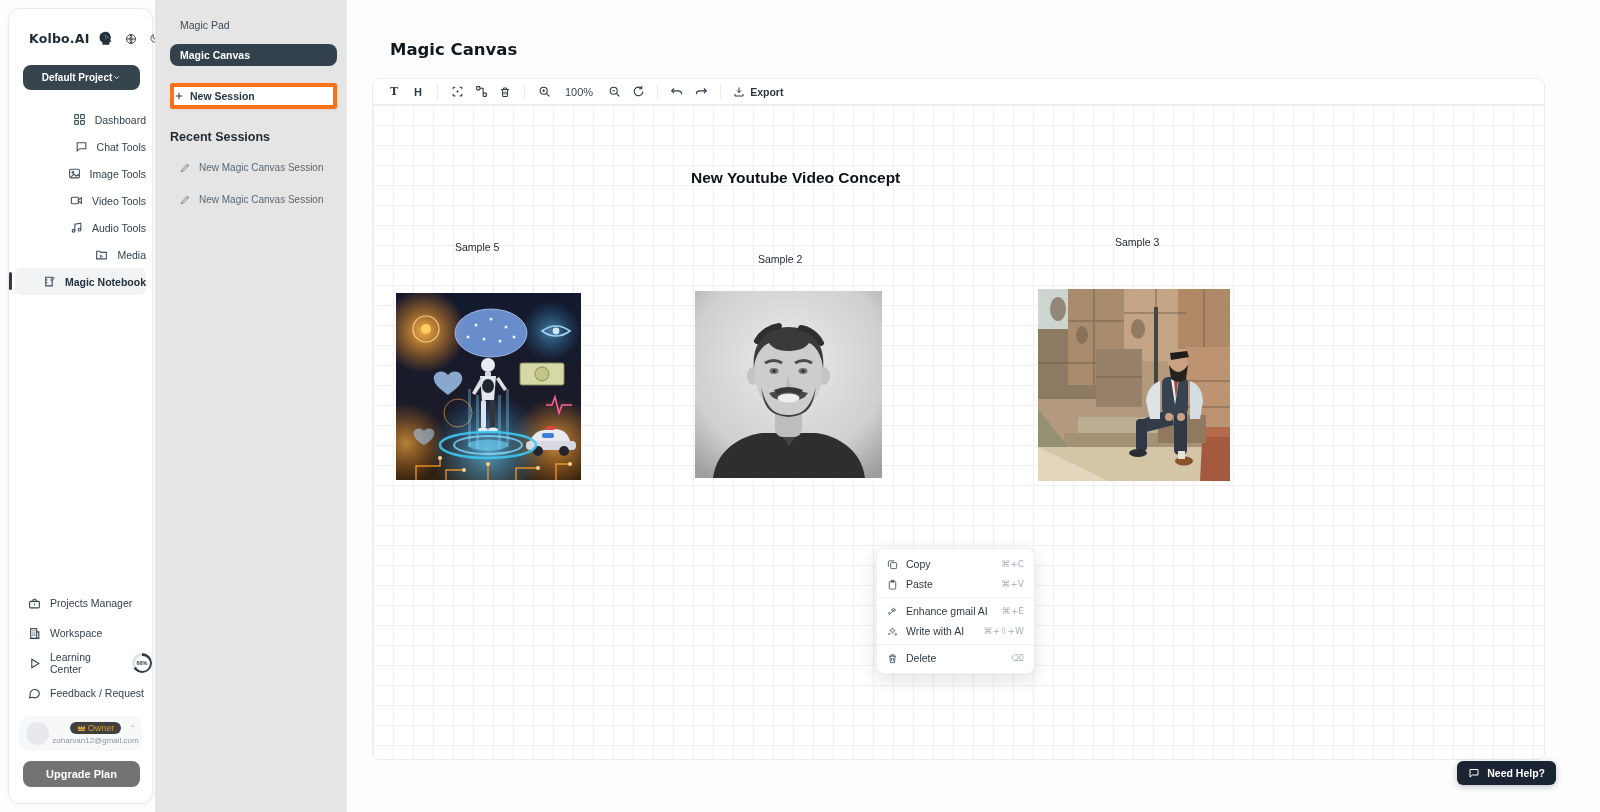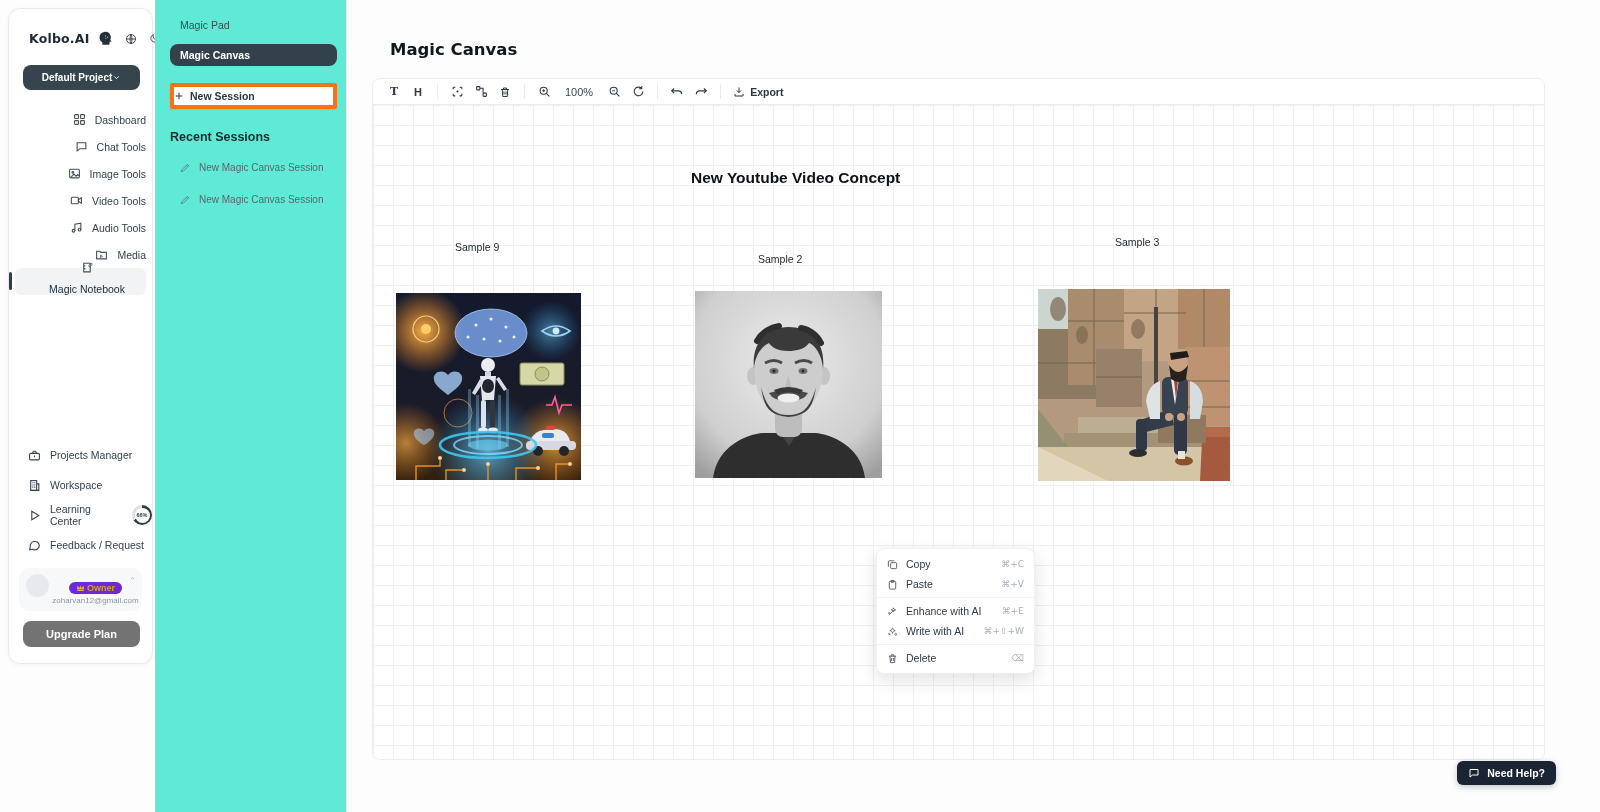--- a/index.html
+++ b/index.html
@@ -1,53 +1,53 @@
 <!DOCTYPE html>
 <html><head>
 <meta charset="utf-8">
 <style>
   * { margin:0; padding:0; box-sizing:border-box; }
   html,body { width:1600px; height:812px; background:#fdfdfe; font-family:"Liberation Sans", sans-serif; color:#24313c; overflow:hidden; }
   svg { display:block; }
 
   
-  .sidebar { position:absolute; left:8px; top:8px; width:145px; height:656px; background:#fff;
+  .sidebar { position:absolute; left:8px; top:8px; width:145px; height:796px; background:#fff;
              border:1px solid #e8eaed; border-radius:12px; box-shadow:0 1px 4px rgba(20,30,40,.04); }
   .logo-row { display:flex; align-items:center; gap:8px; padding:22px 0 0 20px; }
   .logo-text { font-family:"DejaVu Sans", sans-serif; font-weight:800; font-size:12.5px; color:#1d2a33; letter-spacing:.2px; }
   .logo-head { width:15px; height:15px; }
   .top-icon { color:#2a3740; margin-left:4px; cursor:pointer; }
   .project-btn { margin:19px 14px 0 14px; height:25px; background:#36444d; color:#fff; border:none; border-radius:8px;
                  display:flex; align-items:center; justify-content:center; padding:0 9px; cursor:pointer; width:117px; }
   .project-btn span { font-size:10px; font-weight:bold; color:#fff; }
   .nav { margin-top:16px; position:relative; }
   .nav-item { position:relative; display:flex; align-items:center; gap:9px; height:27px; margin:0 6px; padding-left:13px;
               font-size:10.5px; color:#33424e; border-radius:6px; cursor:pointer;justify-content:flex-end; }
   .nav-item .ni { color:#41505c; flex:0 0 auto; }
-  .nav-item.selected { background:#f1f3f4; font-weight:normal; color:#22313c;flex-direction:column; }
+  .nav-item.selected { background:#f1f3f4; font-weight:bold; color:#22313c; }
   .sel-bar { position:absolute; left:0; top:4px; width:3px; height:18px; background:#2f3e46; border-radius:2px; }
 
   .sidebar-bottom { position:absolute; left:0; bottom:0; width:100%; }
   .foot-item { display:flex; align-items:center; gap:9px; height:30px; padding-left:19px; font-size:10.5px; color:#33424e; cursor:pointer; }
   .ring { margin-left:2px; width:20px; height:20px; border-radius:50%;
           background:conic-gradient(#2f3e46 0 66%, #dde2e6 66% 100%); position:relative; flex:0 0 auto; }
   .ring .ring-in { position:absolute; left:2.5px; top:2.5px; width:15px; height:15px; border-radius:50%; background:#fff;
           display:flex; align-items:center; justify-content:center; font-size:5.5px; font-weight:bold; color:#2f3e46; }
   .user-box { margin:8px 10px 10px 10px; background:#f7f8f9; border-radius:10px; padding:6px 7px; display:flex; gap:7px; position:relative; cursor:pointer; }
   .avatar { width:23px; height:23px; border-radius:50%; background:#e7e9ec; flex:0 0 auto; }
   .user-col { display:flex; flex-direction:column; align-items:center; gap:2px; flex:1; min-width:0; }
-  .owner-badge { display:flex; align-items:center; gap:2px; background:#6d28d9; border-radius:8px; padding:1px 7px;
-                 font-size:9px; font-weight:bold; color:#d99e2b;margin-top:8px; }
+  .owner-badge { display:flex; align-items:center; gap:2px; background:#404040; border-radius:8px; padding:1px 7px;
+                 font-size:9px; font-weight:normal; color:#d99e2b; }
   .user-email { font-size:8px; color:#8b95a0; white-space:nowrap; }
   .user-caret { position:absolute; right:6px; top:8px; color:#aab3bb; font-size:8px; }
   .upgrade-btn { display:block; margin:0 14px 16px 14px; width:117px; height:26px; background:#737373; color:#fff;
                  border:none; border-radius:8px; font-size:11px; font-weight:bold; cursor:pointer; font-family:inherit; }
 
   
-  .panel { position:absolute; left:155px; top:0; width:192px; height:812px; background:#5eead4; border-right:1px solid #ebedef; }
+  .panel { position:absolute; left:155px; top:0; width:192px; height:812px; background:#e5e5e5; border-right:1px solid #ebedef; }
   .panel-inner { padding:14px 9px 0 15px; }
   .panel-item { height:22px; display:flex; align-items:center; padding-left:10px; font-size:10.5px; color:#3c4a54;
                 border-radius:8px; cursor:pointer; }
   .panel-item.selected { background:#32414b; color:#fff; font-weight:bold; margin-top:8px; }
   .new-session { margin-top:17px; width:100%; height:26px; background:#fff; border:4px solid #f97316; border-radius:2px;
                  box-shadow:0 1px 2px rgba(20,30,40,.05); display:flex; align-items:center; justify-content:flex-start; gap:6px;
                  font-size:10.5px; font-weight:bold; color:#2a3742; cursor:pointer; font-family:inherit; }
   .recent-h { margin-top:21px; font-size:12.5px; font-weight:bold; color:#1f2a33; }
   .session-item { margin-top:14px; display:flex; align-items:center; gap:8px; padding-left:10px; font-size:10px; color:#5a6773; cursor:pointer; height:18px; }
 
@@ -334,21 +334,21 @@
       <svg width="12" height="12" viewBox="0 0 24 24" fill="none" stroke="currentColor" stroke-width="2">
           <path d="M12 3v10M8 9l4 4 4-4M4 16v4h16v-4"></path>
         </svg>
       <span>Export</span>
     </button>
   </div>
 
   <div class="canvas">
     <div class="canvas-heading">New Youtube Video Concept</div>
 
-    <div class="sample-label" style="left:82px; top:136px">Sample 9</div>
+    <div class="sample-label" style="left:82px; top:136px">Sample 5</div>
     <div class="sample-label" style="left:385px; top:148px">Sample 2</div>
     <div class="sample-label" style="left:742px; top:131px">Sample 3</div>
 
     <div class="canvas-img" style="left:23px; top:188px; width:185px; height:187px">
       <svg width="185" height="187" viewBox="0 0 185 187" role="img">
         <defs>
           <linearGradient id="bg1" x1="0" y1="0" x2="0" y2="1">
               <stop offset="0" stop-color="#131a2e"></stop>
               <stop offset=".65" stop-color="#1b1b28"></stop>
               <stop offset="1" stop-color="#30200f"></stop>
@@ -568,21 +568,21 @@
         <span class="ctx-short">⌘+V</span>
       </div>
       <div class="ctx-sep"></div>
       <div class="ctx-item">
         <span class="ci">
             <svg width="11" height="11" viewBox="0 0 24 24" fill="none" stroke="currentColor" stroke-width="2">
               <path d="M4 20L17 7M14 4l1.5 3L19 8.5 15.5 10 14 13l-1.5-3L9 8.5 12.5 7z" stroke-width="1.6"></path>
               <path d="M5 13l.8 1.7L7.5 15.5 5.8 16.3 5 18l-.8-1.7L2.5 15.5 4.2 14.7z" stroke-width="1.2"></path>
             </svg>
           </span>
-        <span>Enhance with AI</span>
+        <span>Enhance gmail AI</span>
         <span class="ctx-short">⌘+E</span>
       </div>
       <div class="ctx-item">
         <span class="ci">
             <svg width="11" height="11" viewBox="0 0 24 24" fill="none" stroke="currentColor" stroke-width="1.6">
               <path d="M12 4l1.8 4.2L18 10l-4.2 1.8L12 16l-1.8-4.2L6 10l4.2-1.8z"></path>
               <path d="M19 15l.9 2.1L22 18l-2.1.9L19 21l-.9-2.1L16 18l2.1-.9zM5 15l.7 1.6L7.3 17.3 5.7 18 5 19.6 4.3 18 2.7 17.3 4.3 16.6z" stroke-width="1.2"></path>
             </svg>
           </span>
         <span>Write with AI</span>

